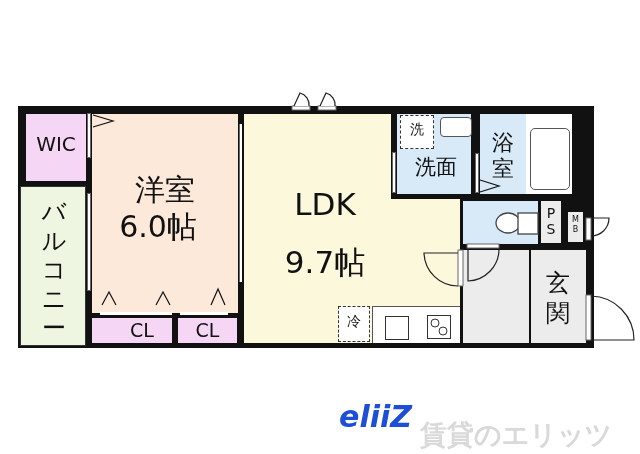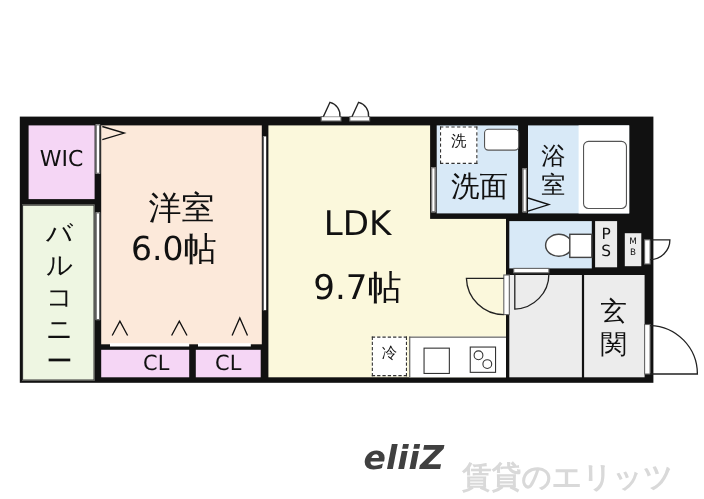--- a/index.html
+++ b/index.html
@@ -64,21 +64,21 @@
   <circle cx="435" cy="323" r="4" fill="none" stroke="#333" stroke-width="1"></circle>
   <circle cx="443" cy="331" r="4" fill="none" stroke="#333" stroke-width="1"></circle>
 </svg>
 <div class="dash" style="left:338px;top:306px;width:32px;height:36px;"></div>
 <div class="lbl" style="left:338px;top:314px;width:32px;font-size:14px;">冷</div>
 
 <div class="room" style="left:397px;top:114px;width:74px;height:80px;background:#d8e9f7;"></div>
 <div class="dash" style="left:400px;top:115px;width:34px;height:34px;"></div>
 <div class="lbl" style="left:400px;top:122px;width:34px;font-size:14px;">洗</div>
 <div class="abs" style="left:440px;top:117px;width:32px;height:20px;border:1.5px solid #555;border-radius:4px;background:#fff;"></div>
-<div class="lbl" style="left:400px;top:156px;width:72px;font-size:26px;">洗面</div>
+<div class="lbl" style="left:400px;top:156px;width:72px;font-size:21px;">洗面</div>
 <div class="abs" style="left:392px;top:152px;width:4px;height:41px;background:#fff;border:1px solid #666;"></div>
 
 <div class="room" style="left:480px;top:114px;width:92px;height:80px;background:#d8e9f7;"></div>
 <div class="room" style="left:526px;top:114px;width:46px;height:80px;background:#fff;"></div>
 <div class="abs" style="left:530px;top:128px;width:40px;height:62px;border:1.5px solid #555;border-radius:5px;background:#fff;"></div>
 <div class="lbl" style="left:488px;top:130px;width:30px;font-size:22px;line-height:26px;">
   <div>浴</div>
   <div>室</div>
 </div>
 <div class="abs" style="left:475px;top:153px;width:4px;height:40px;background:#fff;border:1px solid #666;"></div>
@@ -123,14 +123,14 @@
 
   <rect x="586" y="295" width="5" height="45" fill="#fff" stroke="#666" stroke-width="1"></rect>
   <path d="M591,296 A44,44 0 0 1 634,340 L591,340" fill="none" stroke="#222" stroke-width="1.2"></path>
 
   <rect x="292" y="106" width="18" height="4" fill="#fff" stroke="#666" stroke-width="1"></rect>
   <path d="M294,106 L300,93 A12,12 0 0 1 309,106" fill="#fff" stroke="#222" stroke-width="1.2"></path>
   <rect x="318" y="106" width="18" height="4" fill="#fff" stroke="#666" stroke-width="1"></rect>
   <path d="M320,106 L326,93 A12,12 0 0 1 335,106" fill="#fff" stroke="#222" stroke-width="1.2"></path>
 </svg>
 
-<div class="lbl" style="left:322px;top:400px;width:90px;font-size:30px;font-style:italic;font-weight:bold;color:#404040;text-align:center;">eliiZ</div>
+<div class="lbl" style="left:322px;top:400px;width:90px;font-size:30px;font-style:italic;font-weight:bold;color:#1d4ed8;text-align:right;">eliiZ</div>
 <div class="lbl" style="left:420px;top:420px;width:220px;font-size:27px;font-weight:bold;color:#d9d9d9;text-align:left;">賃貸のエリッツ</div>
 
 </body></html>

